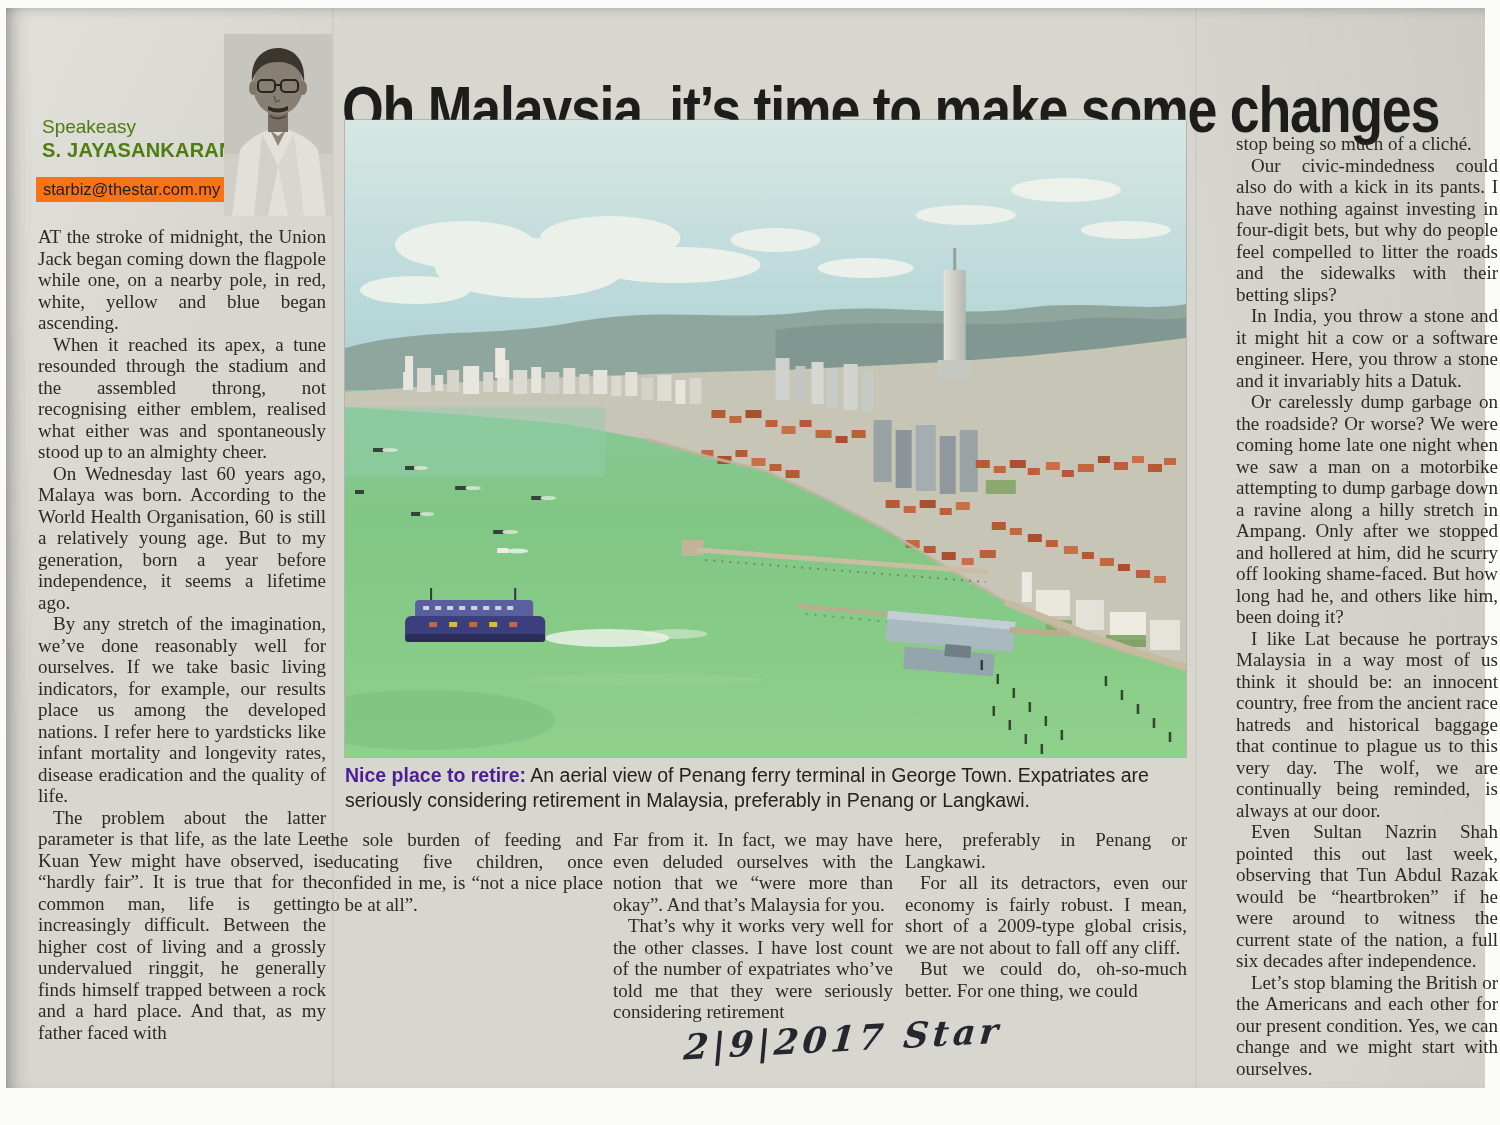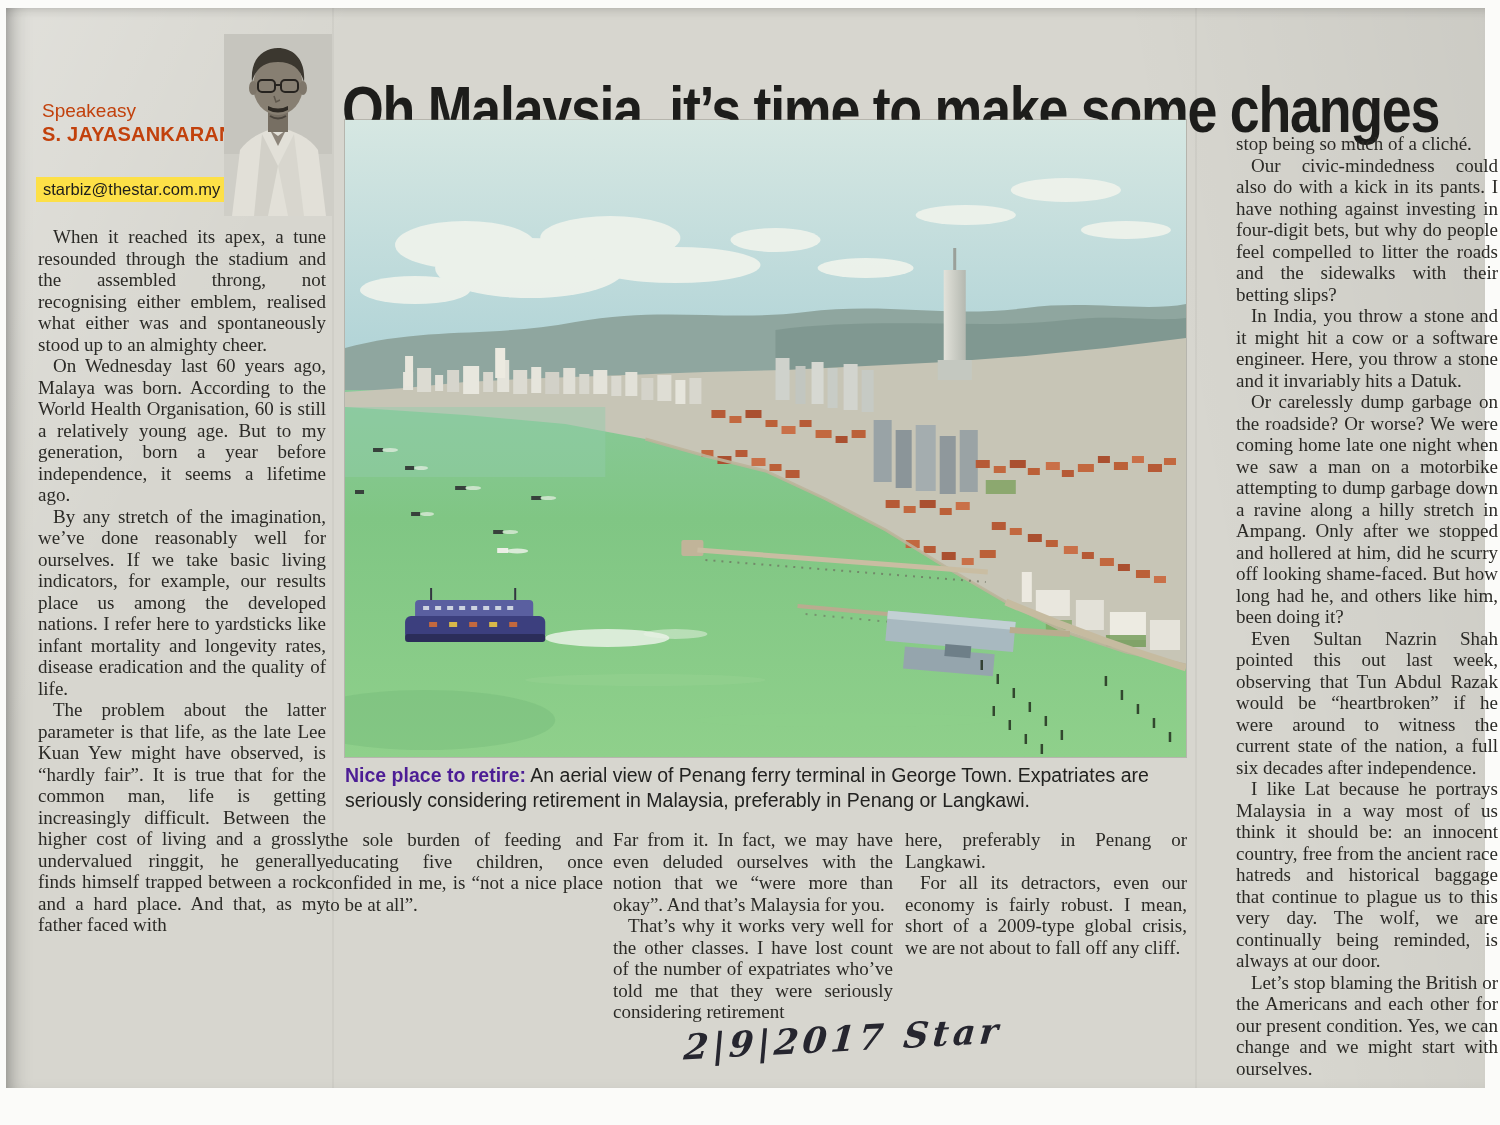--- a/index.html
+++ b/index.html
@@ -7,24 +7,24 @@
           font-family:"Liberation Serif",serif;}
   .paper{position:absolute;left:6px;top:8px;width:1479px;height:1080px;
          background:
            linear-gradient(115deg, rgba(255,255,255,.25) 0%, rgba(0,0,0,0) 18%),
            linear-gradient(260deg, rgba(0,0,0,.05) 0%, rgba(0,0,0,0) 22%),
            #d7d6cf;
          box-shadow:inset 18px 0 24px -20px rgba(0,0,0,.55), inset 0 10px 14px -12px rgba(0,0,0,.25);}
   .crease{position:absolute;top:0;width:2px;height:100%;background:rgba(0,0,0,.035);}
 
   
-  .byline{position:absolute;left:42px;top:100px;font-family:"Liberation Sans",sans-serif;color:#c2410c;}
+  .byline{position:absolute;left:42px;top:116px;font-family:"Liberation Sans",sans-serif;color:#4d7c0f;}
   .byline .label{font-size:19px;line-height:22px;}
   .byline .author{font-size:20px;line-height:24px;font-weight:bold;letter-spacing:.2px;}
-  .email-bar{position:absolute;left:36px;top:177px;width:200px;height:25px;background:#fde047;
+  .email-bar{position:absolute;left:36px;top:177px;width:200px;height:25px;background:#f97316;
              font-family:"Liberation Sans",sans-serif;font-size:16.5px;line-height:25px;
              padding-left:7px;color:#1d1d1b;}
 
   
   .headline{position:absolute;left:342px;top:30px;font-family:"Liberation Sans",sans-serif;
             font-weight:bold;font-size:64px;letter-spacing:-1.5px;color:#1d1d1b;
             transform:scaleX(.84);transform-origin:left top;white-space:nowrap;}
 
   
   .portrait{position:absolute;left:224px;top:34px;width:108px;height:182px;}
@@ -338,44 +338,46 @@
           </g>
       </g>
     </svg>
   </figure>
 
   <div class="caption">
     <span class="lead">Nice place to retire:</span><span> An aerial view of Penang ferry terminal in George Town. Expatriates are seriously considering retirement in Malaysia, preferably in Penang or Langkawi.</span>
   </div>
 
   <div class="col col1">
+    <p class="lead">AT the stroke of midnight, the Union Jack began coming down the flagpole while one, on a nearby pole, in red, white, yellow and blue began ascending.</p>
     <p>When it reached its apex, a tune resounded through the stadium and the assembled throng, not recognising either emblem, realised what either was and spontaneously stood up to an almighty cheer.</p>
     <p>On Wednesday last 60 years ago, Malaya was born. According to the World Health Organisation, 60 is still a relatively young age. But to my generation, born a year before independence, it seems a lifetime ago.</p>
     <p>By any stretch of the imagination, we’ve done reasonably well for ourselves. If we take basic living indicators, for example, our results place us among the developed nations. I refer here to yardsticks like infant mortality and longevity rates, disease eradication and the quality of life.</p>
     <p>The problem about the latter parameter is that life, as the late Lee Kuan Yew might have observed, is “hardly fair”. It is true that for the common man, life is getting increasingly difficult. Between the higher cost of living and a grossly undervalued ringgit, he generally finds himself trapped between a rock and a hard place. And that, as my father faced with</p>
   </div>
 
   <div class="col col2">
     <p class="lead">the sole burden of feeding and educating five children, once confided in me, is “not a nice place to be at all”.</p>
   </div>
 
   <div class="col col3">
     <p class="lead">Far from it. In fact, we may have even deluded ourselves with the notion that we “were more than okay”. And that’s Malaysia for you.</p>
     <p>That’s why it works very well for the other classes. I have lost count of the number of expatriates who’ve told me that they were seriously considering retirement</p>
   </div>
 
   <div class="col col4">
     <p class="lead">here, preferably in Penang or Langkawi.</p>
     <p>For all its detractors, even our economy is fairly robust. I mean, short of a 2009-type global crisis, we are not about to fall off any cliff.</p>
+    <p>But we could do, oh-so-much better. For one thing, we could</p>
   </div>
 
   <div class="col col5">
     <p class="lead">stop being so much of a cliché.</p>
     <p>Our civic-mindedness could also do with a kick in its pants. I have nothing against investing in four-digit bets, but why do people feel compelled to litter the roads and the sidewalks with their betting slips?</p>
     <p>In India, you throw a stone and it might hit a cow or a software engineer. Here, you throw a stone and it invariably hits a Datuk.</p>
     <p>Or carelessly dump garbage on the roadside? Or worse? We were coming home late one night when we saw a man on a motorbike attempting to dump garbage down a ravine along a hilly stretch in Ampang. Only after we stopped and hollered at him, did he scurry off looking shame-faced. But how long had he, and others like him, been doing it?</p>
+    <p>I like Lat because he portrays Malaysia in a way most of us think it should be: an innocent country, free from the ancient race hatreds and historical baggage that continue to plague us to this very day. The wolf, we are continually being reminded, is always at our door.</p>
     <p>Even Sultan Nazrin Shah pointed this out last week, observing that Tun Abdul Razak would be “heartbroken” if he were around to witness the current state of the nation, a full six decades after independence.</p>
-    <p>I like Lat because he portrays Malaysia in a way most of us think it should be: an innocent country, free from the ancient race hatreds and historical baggage that continue to plague us to this very day. The wolf, we are continually being reminded, is always at our door.</p>
     <p>Let’s stop blaming the British or the Americans and each other for our present condition. Yes, we can change and we might start with ourselves.</p>
   </div>
 
   <div class="handwriting">2|9|2017  Star</div>
 </div>
 
 </body></html>

